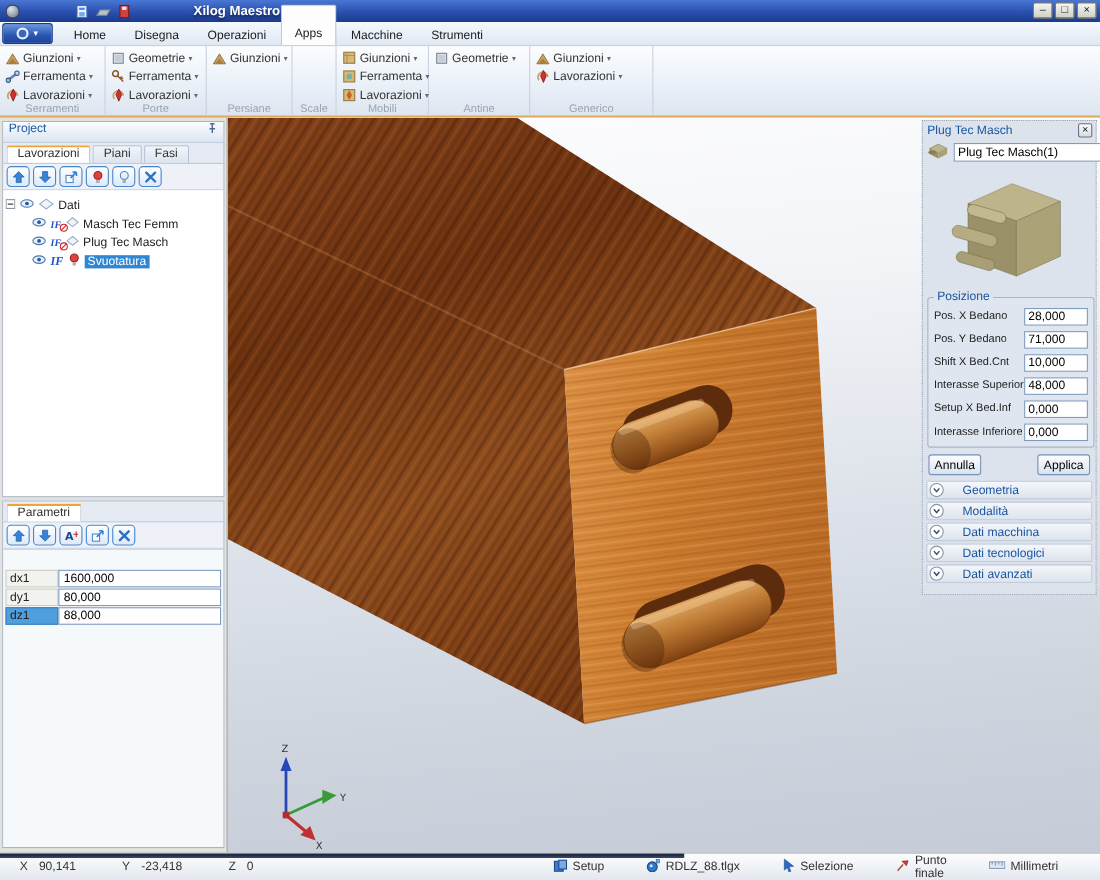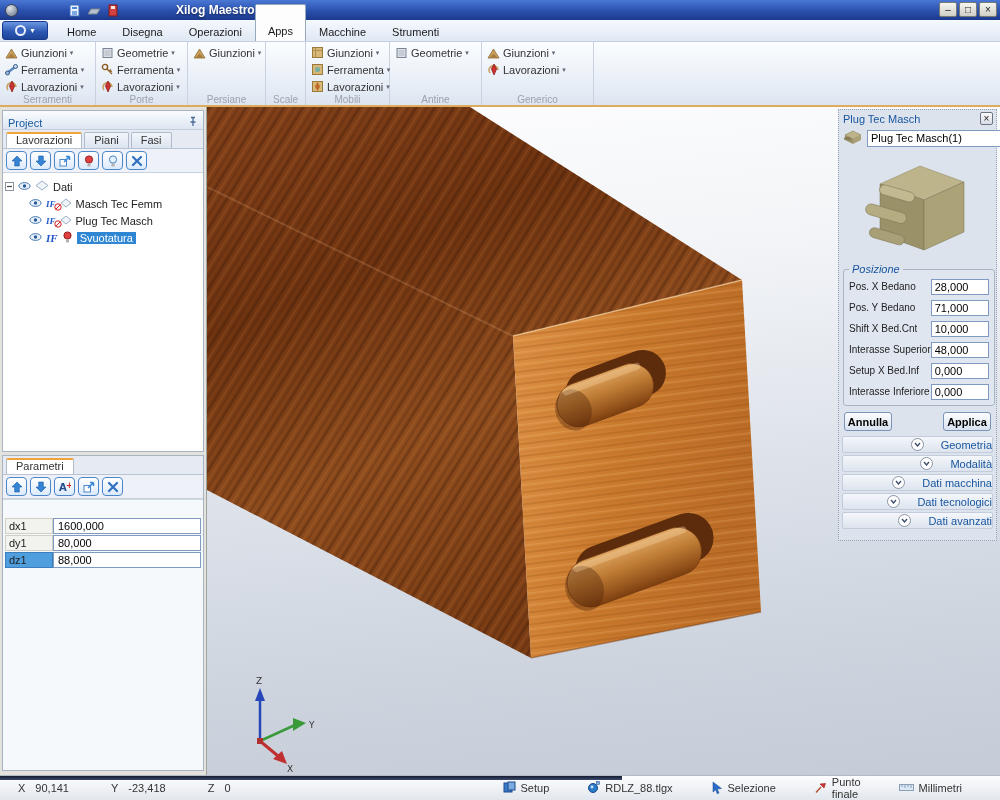--- a/index.html
+++ b/index.html
@@ -37,21 +37,21 @@
   .rbtn .rlabel { font-size:11px; color:#333; }
   .rbtn .caret { font-size:7px; color:#667; }
   .ricon { display:inline-flex; width:13px; height:13px; }
 
   
   .main { position:absolute; top:107px; left:0; right:0; bottom:25px; }
   .sidebar { position:absolute; left:0; top:0; bottom:0; width:207px; background:#e3e2dc; border-right:1px solid #a0a49e; }
   .panel { position:absolute; left:2px; right:2px; background:#eef2f8; border:1px solid #a8b4c4; }
   #project-panel { top:3px; height:342px; display:flex; flex-direction:column; }
   #parametri-panel { top:348px; bottom:4px; display:flex; flex-direction:column; }
-  .panel-header { height:19px; display:flex; align-items:flex-end; justify-content:space-between; padding:0 5px;
+  .panel-header { height:19px; display:flex; align-items:flex-start; justify-content:space-between; padding:0 5px;
     background:linear-gradient(#fafcff,#dde6f2); color:#1a5aa0; border-bottom:1px solid #c4cedd; }
   .ptabs { display:flex; align-items:flex-end; padding:2px 0 0 3px; background:#e6ebf3; border-bottom:1px solid #b8c4d4; height:19px; }
   .ptab { font-size:11px; padding:1px 9px 2px; color:#333; border:1px solid #b0bccc; border-bottom:none;
     border-radius:2px 2px 0 0; background:linear-gradient(#f2f6fb,#dbe4f0); margin-right:2px; }
   .ptab.active { background:#fff; border-top:2px solid #f0a438; padding-top:0; }
   .ptoolbar { display:flex; gap:3px; padding:2px 3px; background:#eef2f8; border-bottom:1px solid #c8d2e0; }
   .tbtn { width:21px; height:19px; border:1px solid #4a86c8; border-radius:4px;
     background:linear-gradient(#ffffff,#dceafc); display:flex; align-items:center; justify-content:center; }
   .tree { flex:1; background:#fff; padding:5px 2px; overflow:hidden; }
   .trow { display:flex; align-items:center; gap:4px; height:17px; }
@@ -78,30 +78,30 @@
   .rpanel { position:absolute; top:2px; right:3px; width:159px; height:432px; background:#dde3ed;
     border:1px dotted #98a2b2; z-index:5; display:flex; flex-direction:column; }
   .rp-header { display:flex; justify-content:space-between; align-items:center; padding:2px 3px 1px 4px; color:#16549e; }
   .rp-close { width:13px; height:13px; border:1px solid #6a7484; background:linear-gradient(#fbfbfc,#d8dce4);
     font-size:10px; line-height:11px; text-align:center; color:#222; border-radius:2px; }
   .rp-name-row { display:flex; align-items:center; gap:4px; padding:3px 4px; }
   .rp-name-input { flex:1; height:17px; border:1px solid #7f9cc0; background:#fff; font-size:11px; padding:0 3px;
     font-family:"Liberation Sans", sans-serif; }
   .rp-preview { height:112px; display:flex; align-items:center; justify-content:center; }
   .posizione { margin:1px 4px 2px; border:1px solid #aab4c4; border-radius:3px; padding:1px 5px 3px; background:#e0e6f0; }
-  .posizione legend { color:#16549e; font-size:11px; padding:0 3px;font-style:italic; }
+  .posizione legend { color:#16549e; font-size:11px; padding:0 3px; }
   .frow { display:flex; justify-content:space-between; align-items:center; height:21px; }
   .flabel { font-size:10px; color:#222; white-space:nowrap; overflow:hidden; max-width:82px; }
   .finput { width:58px; height:16px; border:1px solid #7f9cc0; background:#fff; font-size:11px; padding:0 3px;
     font-family:"Liberation Sans", sans-serif; }
   .rp-btnrow { display:flex; justify-content:space-between; padding:4px 5px 3px; }
   .rp-btn { min-width:48px; height:19px; border:1px solid #7a94b8; border-radius:3px;
-    background:linear-gradient(#fdfdfe,#d8e2f0); font-size:11px; font-family:"Liberation Sans", sans-serif;font-weight:bold; }
+    background:linear-gradient(#fdfdfe,#d8e2f0); font-size:11px; font-family:"Liberation Sans", sans-serif; }
   .rp-section { height:17px; margin:2px 3px 0; display:flex; align-items:center; gap:17px; padding-left:2px;
-    background:linear-gradient(#f4f7fb,#dde4ee); border:1px solid #c2ccda; border-radius:2px; color:#16549e;justify-content:flex-end; }
+    background:linear-gradient(#f4f7fb,#dde4ee); border:1px solid #c2ccda; border-radius:2px; color:#16549e; }
   .chev { width:13px; height:13px; border-radius:50%; border:1px solid #8a94a4; background:#fff;
     display:flex; align-items:center; justify-content:center; }
 
   
   .statusbar { position:absolute; bottom:0; left:0; right:0; height:25px;
     background:linear-gradient(#fdfdfe,#e2e7ee); border-top:1px solid #b2bac6; display:flex; align-items:center; }
   .sb-darkstrip { position:absolute; top:0; left:0; width:622px; height:4px;
     background:linear-gradient(#151c30,#3c4a6e); }
   .sb-coords { display:flex; width:515px; padding-left:18px; gap:0; color:#333; }
   .sb-coords .cl { font-weight:normal; margin-right:10px; }

